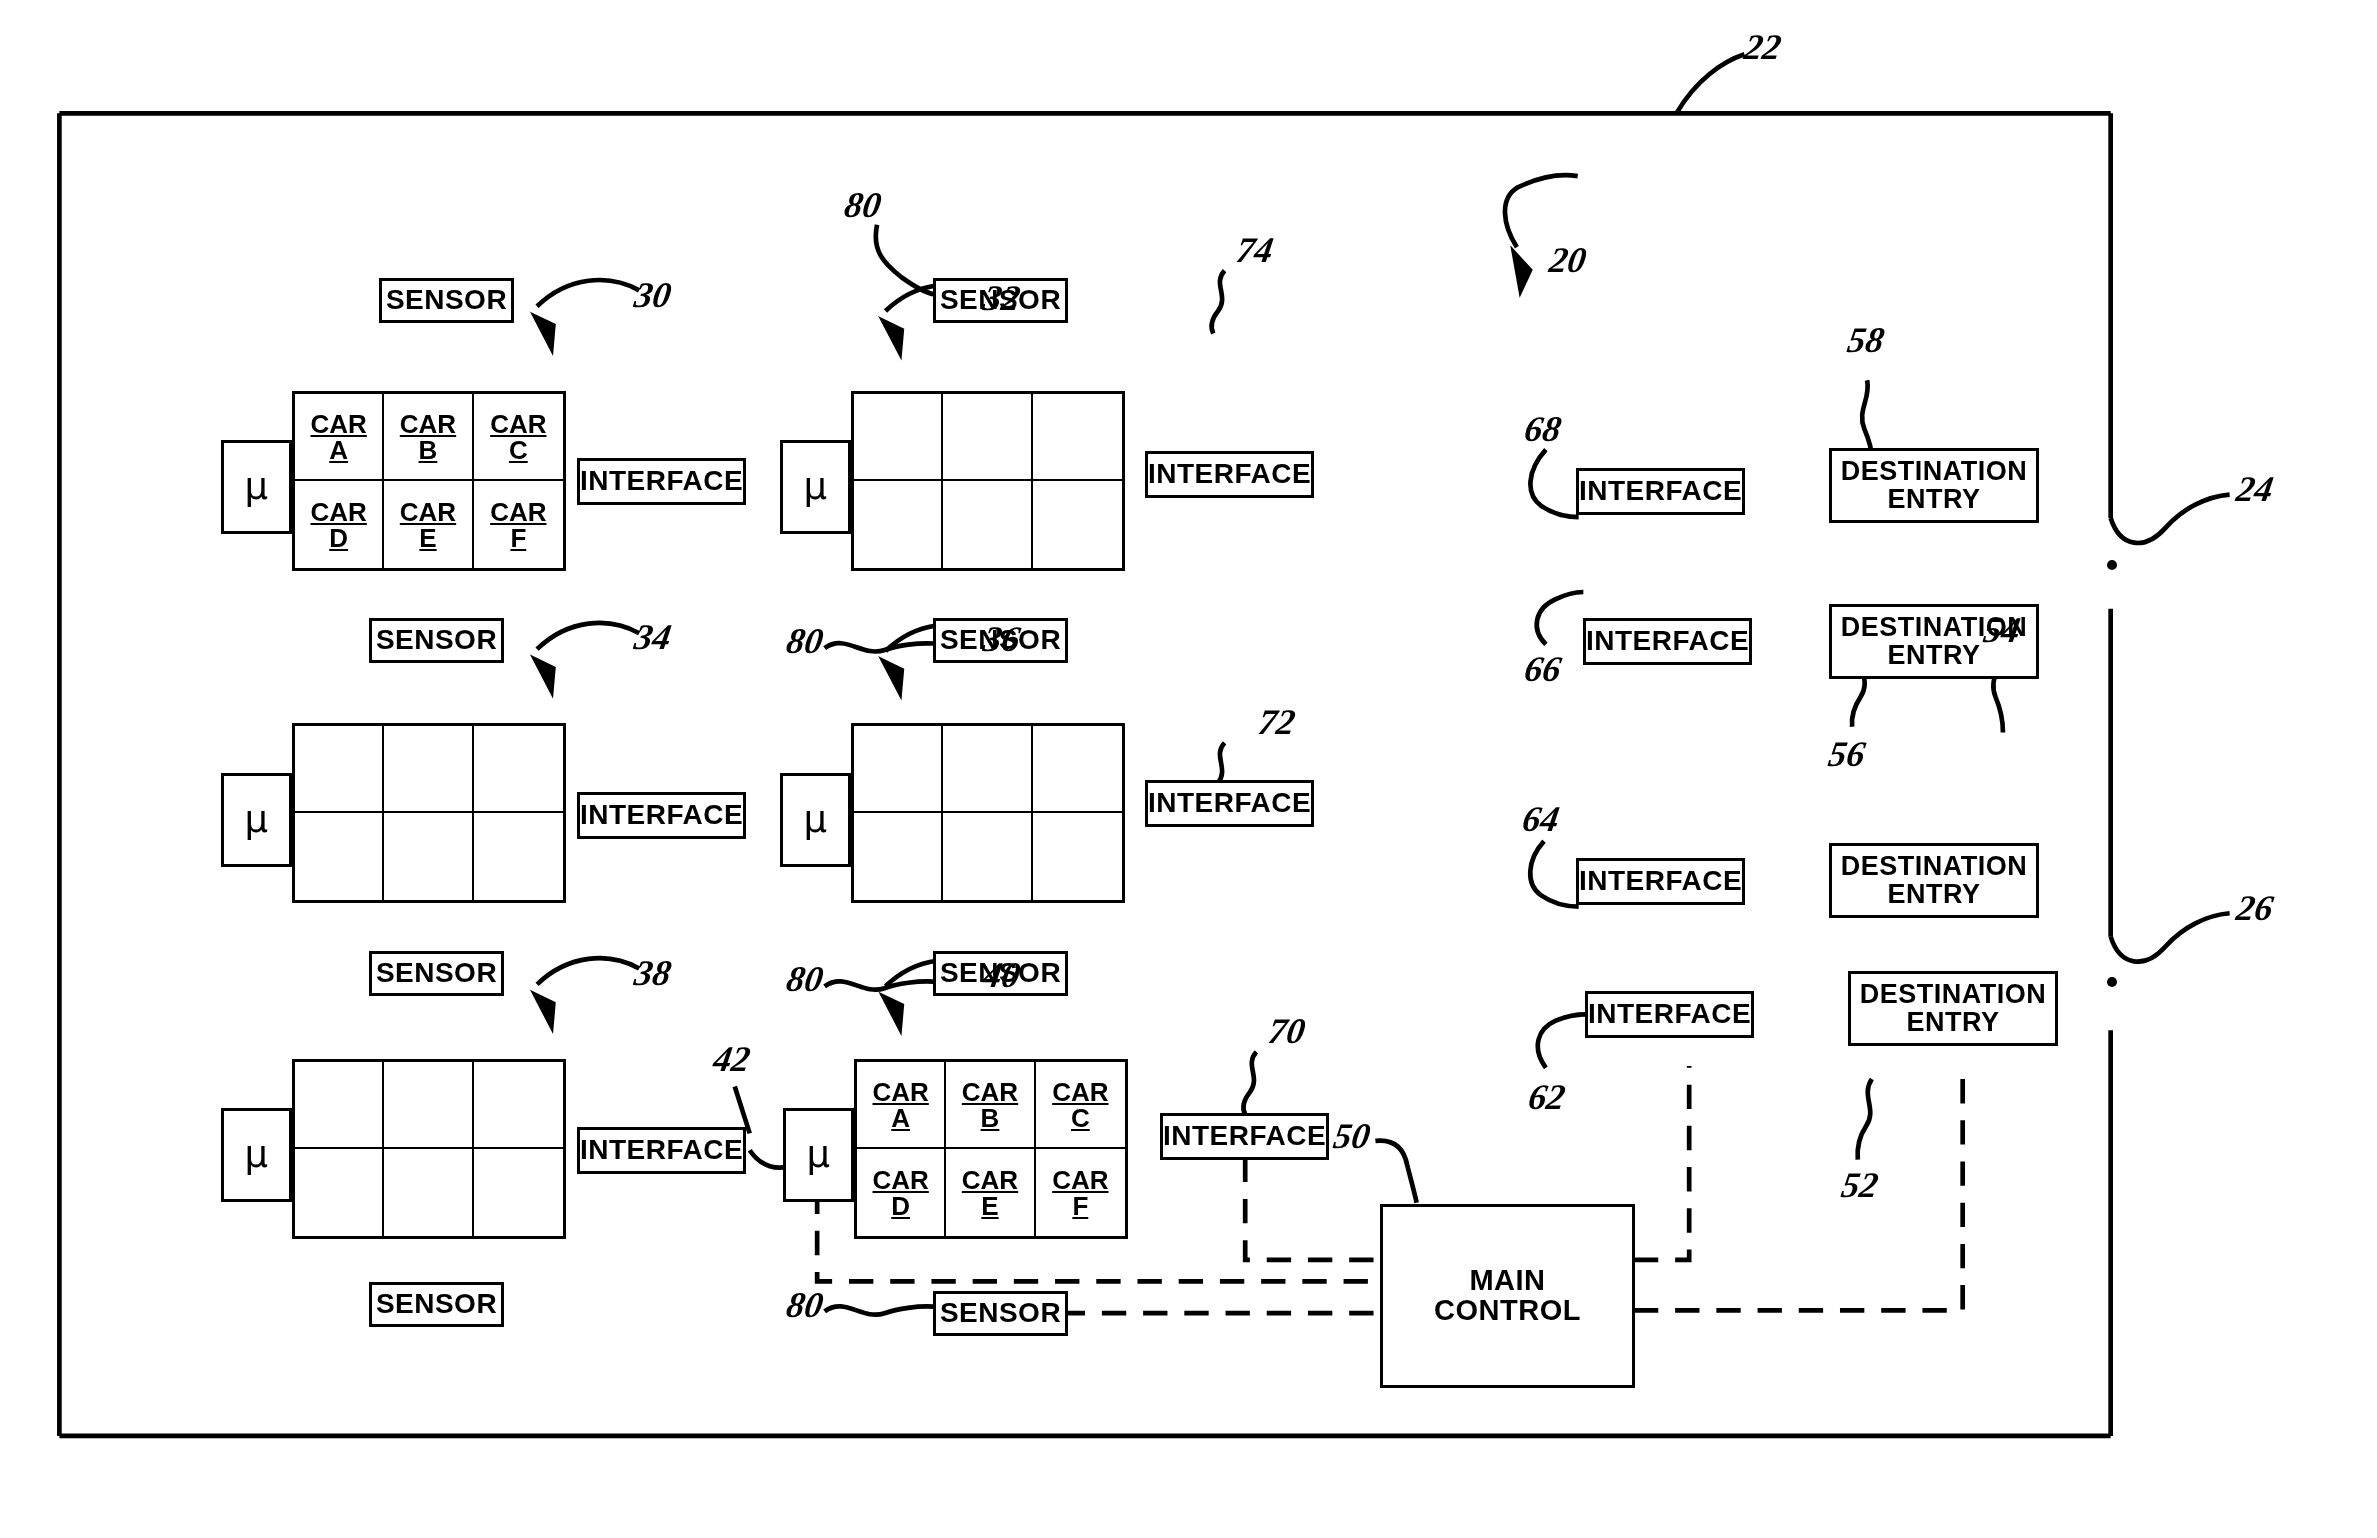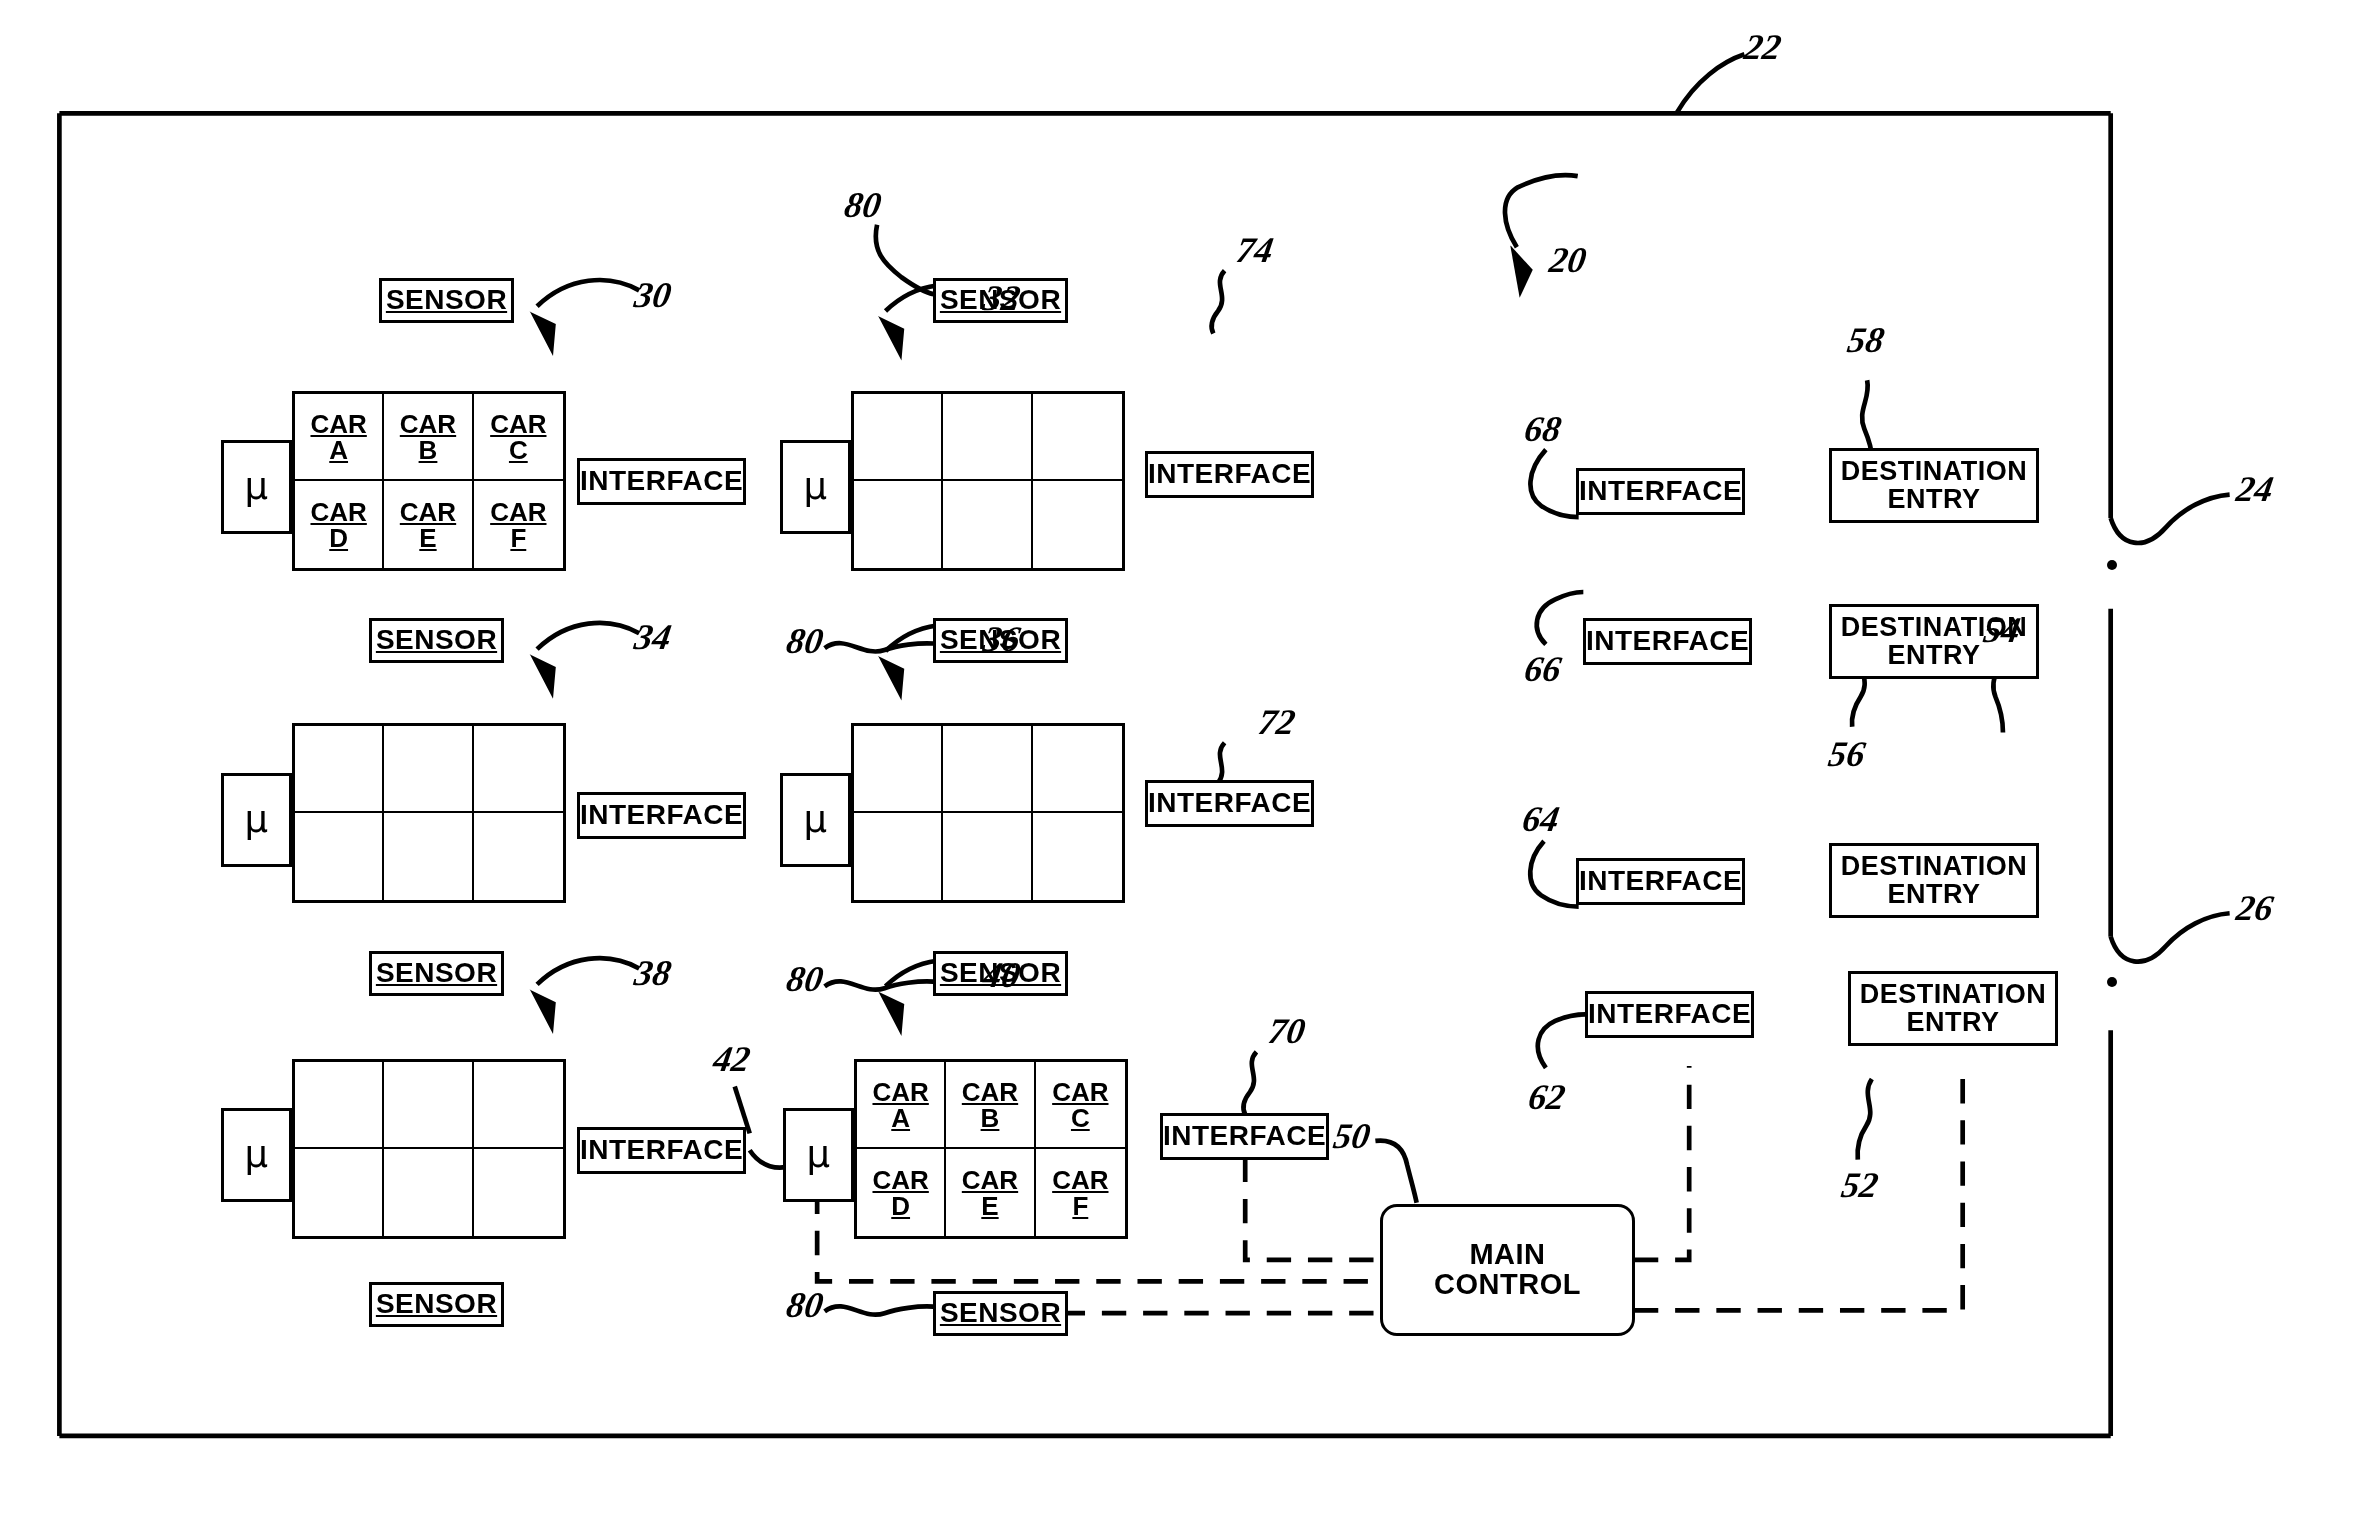--- a/index.html
+++ b/index.html
@@ -24,21 +24,21 @@
   }
   .lbl{
     position:absolute;
     font-style:italic;
     font-weight:700;
     font-family:"Liberation Serif", serif;
     font-size:36px;
     white-space:nowrap;
     transform:skewX(-9deg);
   }
-  .sensor{font-size:28px;text-decoration:underline;}
+  .sensor{font-size:28px;}
   .iface{font-size:28px;}
   .dest{font-size:27px;}
   .mu{font-size:37px;font-weight:400;font-family:"DejaVu Sans",sans-serif;}
   .maincontrol{font-size:29px;}
   .grid{
     position:absolute;
     border:3.7px solid #000;
     box-sizing:border-box;
     background:#fff;
     display:grid;
@@ -330,21 +330,21 @@
   </div>
 
   <div class="box iface" style="left:1585px;top:991px;width:169px;height:47px;">
     <span>INTERFACE</span>
   </div>
   <div class="box dest" style="left:1848px;top:971px;width:210px;height:75px;flex-direction:column;">
     <span>DESTINATION</span>
     <span>ENTRY</span>
   </div>
 
-  <div class="box maincontrol" style="left:1380px;top:1204px;width:255px;height:132px;flex-direction:column;border-radius:17px;">
+  <div class="box maincontrol" style="left:1380px;top:1204px;width:255px;height:184px;flex-direction:column;">
     <span>MAIN</span>
     <span>CONTROL</span>
   </div>
 
   <div class="lbl" style="left:1745px;top:26px;">22</div>
   <div class="lbl" style="left:2237px;top:468px;">24</div>
   <div class="lbl" style="left:2237px;top:887px;">26</div>
   <div class="lbl" style="left:1550px;top:239px;">20</div>
 
   <div class="lbl" style="left:635px;top:274px;">30</div>

